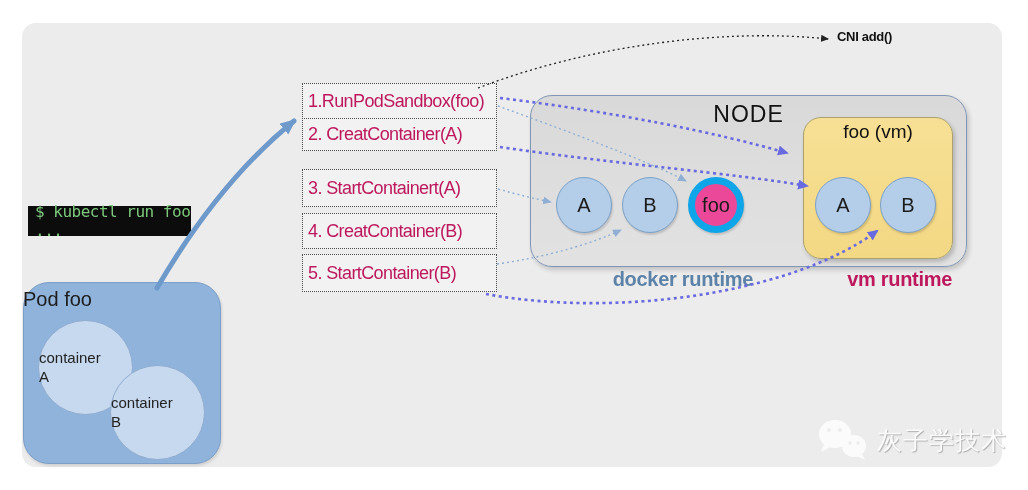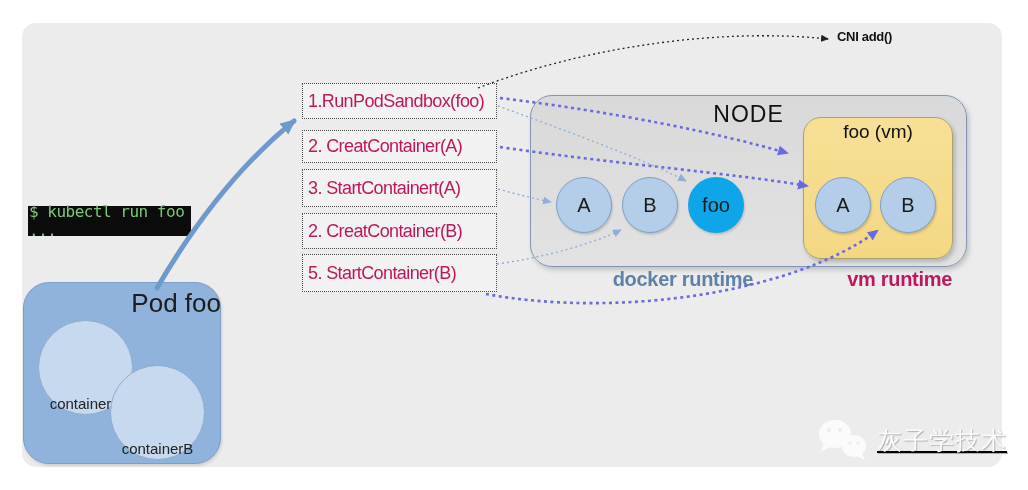--- a/index.html
+++ b/index.html
@@ -1,62 +1,62 @@
 <!DOCTYPE html>
 <html><head>
 <meta charset="utf-8">
 <style>
   * { margin:0; padding:0; box-sizing:border-box; }
   html,body { width:1028px; height:490px; background:#ffffff; font-family:"Liberation Sans", sans-serif; position:relative; overflow:hidden; }
 
   .panel { position:absolute; left:22px; top:23px; width:980px; height:444px; background:#ececec; border-radius:14px; }
 
   
-  .terminal { position:absolute; left:28px; top:206px; width:163px; height:30px; background:#0c0c0c; display:flex; align-items:center; padding-left:1px; color:#7dc87d; font-size:16px; font-family:"DejaVu Sans Mono", monospace; letter-spacing:-0.5px; }
+  .terminal { position:absolute; left:28px; top:206px; width:163px; height:30px; background:#0c0c0c; display:flex; align-items:center; padding-left:7px; color:#7dc87d; font-size:16px; font-family:"DejaVu Sans Mono", monospace; letter-spacing:-0.5px; }
 
   
   .pod { position:absolute; left:23px; top:282px; width:198px; height:182px; background:#8fb3da; border:1px solid #7b9fc9; border-radius:26px; box-shadow:1px 2px 3px rgba(0,0,0,0.12); }
-  .pod-title { position:absolute; left:23px; top:288px; width:198px; text-align:right; font-size:26px; color:#1c1c1c; }
-  .pod-circle { position:absolute; width:95px; height:95px; border-radius:50%; background:#c6d9ef; border:1px solid #8fabd0; display:flex; flex-direction:row; align-items:flex-end; justify-content:center; font-size:15px; color:#222; line-height:1.25; }
+  .pod-title { position:absolute; left:23px; top:288px; width:198px; text-align:left; font-size:20px; color:#1c1c1c; }
+  .pod-circle { position:absolute; width:95px; height:95px; border-radius:50%; background:#c6d9ef; border:1px solid #8fabd0; display:flex; flex-direction:column; align-items:flex-start; justify-content:center; font-size:15px; color:#222; line-height:1.25; }
   .pod-circle.a { left:38px; top:320px; }
   .pod-circle.b { left:110px; top:365px; }
 
   
   .step { position:absolute; left:302px; width:195px; background:#f2f2f2; border:1px dotted #4a4a4a; display:flex; align-items:center; padding-left:5px; font-size:18px; color:#be185d; letter-spacing:-0.6px; }
   .s1 { top:83px;  height:36px; }
-  .s2 { top:130px; height:33px; }
+  .s2 { top:118px; height:33px; }
   .s3 { top:169px; height:38px; }
   .s4 { top:213px; height:36px; }
   .s5 { top:254px; height:38px; }
 
   
   .cni { position:absolute; left:837px; top:29px; font-size:13px; font-weight:bold; color:#111; letter-spacing:-0.3px; }
 
   
   .node { position:absolute; left:530px; top:95px; width:437px; height:172px; background:linear-gradient(180deg,#d9d9d9,#e2e2e2); border:1.5px solid #8096b4; border-radius:22px; box-shadow:2px 3px 5px rgba(0,0,0,0.18); }
   .node-title { position:absolute; left:530px; top:101px; width:437px; text-align:center; font-size:23px; color:#111; letter-spacing:1px; }
   .circle { position:absolute; width:56px; height:56px; border-radius:50%; display:flex; align-items:center; justify-content:center; font-size:20px; color:#1b1b1b; box-shadow:1px 2px 2px rgba(0,0,0,0.15); }
   .blue-c  { background:#b4cee9; border:1px solid #7ba1c7; }
-  .green-c { background:#0ea5e9; border:7px solid #0ea5e9; }
+  .green-c { background:#ec4899; border:7px solid #0ea5e9; }
   .dc-a { left:556px; top:177px; }
   .dc-b { left:622px; top:177px; }
   .dc-foo { left:688px; top:177px; }
 
   
   .vmbox { position:absolute; left:803px; top:117px; width:150px; height:142px; background:linear-gradient(180deg,#f7e095,#f3d884); border:1px solid #aba26e; border-radius:18px; box-shadow:2px 3px 4px rgba(0,0,0,0.2); }
   .vmbox-title { position:absolute; left:803px; top:121px; width:150px; text-align:center; font-size:19px; color:#111; }
   .vm-a { left:815px; top:177px; }
   .vm-b { left:880px; top:177px; }
 
   .runtime-label { position:absolute; top:268px; font-size:20px; font-weight:bold; letter-spacing:-0.3px; text-align:right; }
   .docker-label { left:553px; width:200px; color:#5d82a8; }
   .vm-label { left:802px; width:150px; color:#be185d; }
 
   
-  .watermark { position:absolute; left:816px; top:418px; display:flex; align-items:center; gap:9px;text-decoration:underline; }
+  .watermark { position:absolute; left:816px; top:418px; display:flex; align-items:center; gap:9px; }
   .watermark-text { font-size:25px; color:#fbfbfb; text-shadow:1px 1px 1px rgba(170,170,170,0.9); letter-spacing:1px; }
 
   svg.overlay { position:absolute; left:0; top:0; width:1028px; height:490px; pointer-events:none; }
 </style>
 </head>
 <body>
 
 <div class="panel"></div>
 
 <div class="terminal">
@@ -70,21 +70,21 @@
   <span>A</span>
 </div>
 <div class="pod-circle b">
   <span>container</span>
   <span>B</span>
 </div>
 
 <div class="step s1">1.RunPodSandbox(foo)</div>
 <div class="step s2">2. CreatContainer(A)</div>
 <div class="step s3">3. StartContainert(A)</div>
-<div class="step s4">2. CreatContainer(B)</div>
+<div class="step s4">4. CreatContainer(B)</div>
 <div class="step s5">5. StartContainer(B)</div>
 
 <div class="cni">CNI add()</div>
 
 <div class="node"></div>
 <div class="node-title">NODE</div>
 
 <div class="circle blue-c dc-a">A</div>
 <div class="circle blue-c dc-b">B</div>
 <div class="circle green-c dc-foo">foo</div>

